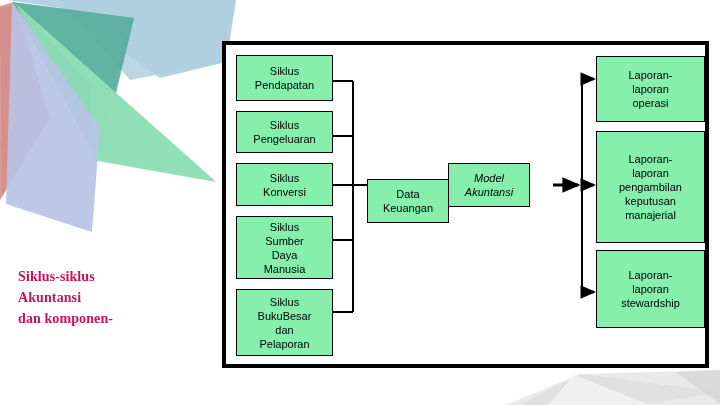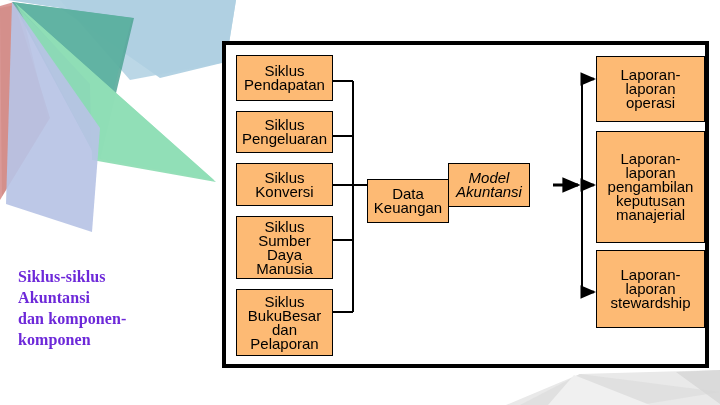--- a/index.html
+++ b/index.html
@@ -26,23 +26,23 @@
   #decor-fg { z-index: 0; }
 
   
   #slide-title {
     position: absolute;
     left: 18px;
     top: 266px;
     width: 200px;
     font-family: "Liberation Serif", serif;
     font-weight: bold;
-    font-size: 16px;
+    font-size: 14px;
     line-height: 21px;
-    color: #6d28d9;
+    color: #be185d;
     letter-spacing: 0.1px;
     z-index: 3;
   }
   #slide-title .tline { display: block; white-space: pre; }
 
   
   #diagram-frame {
     position: absolute;
     left: 222px;
     top: 41px;
@@ -52,27 +52,27 @@
     box-sizing: border-box;
     background: #ffffff;
     z-index: 2;
   }
 
   
   .node-box {
     position: absolute;
     border: 1.6px solid #000000;
     box-sizing: border-box;
-    background: #fdba74;
+    background: #86efac;
     display: flex;
     align-items: center;
     justify-content: center;
     text-align: center;
     font-family: "Liberation Sans", sans-serif;
-    font-size: 15px;
+    font-size: 11px;
     line-height: 14px;
     color: #000000;
     z-index: 4;
   }
   .node-box .lbl { display: block; white-space: pre-line; }
 
   
   #connectors {
     position: absolute;
     left: 0; top: 0;
@@ -102,21 +102,20 @@
     <polygon points="580,374 720,370 720,405 506,405" fill="#E9E9E9"></polygon>
     <polygon points="580,374 720,392 640,405 520,405" fill="#DEDEDE" opacity="0.85"></polygon>
     <polygon points="676,372 720,370 720,404" fill="#D6D6D6" opacity="0.8"></polygon>
     <polygon points="574,375 650,405 548,405" fill="#F0F0F0"></polygon>
   </svg>
 
   <div id="slide-title">
     <span class="tline">Siklus-siklus</span>
     <span class="tline">Akuntansi</span>
     <span class="tline">dan komponen-</span>
-    <span class="tline">komponen</span>
   </div>
 
   <div id="diagram-frame"></div>
 
   <svg id="connectors" viewBox="0 0 720 405" preserveAspectRatio="none">
     <defs>
       <marker id="arrowhead" markerWidth="6" markerHeight="6" refX="5.2" refY="3" orient="auto" markerUnits="strokeWidth">
         <polygon points="0,0.4 6,3 0,5.6" fill="#000000"></polygon>
       </marker>
     </defs>

